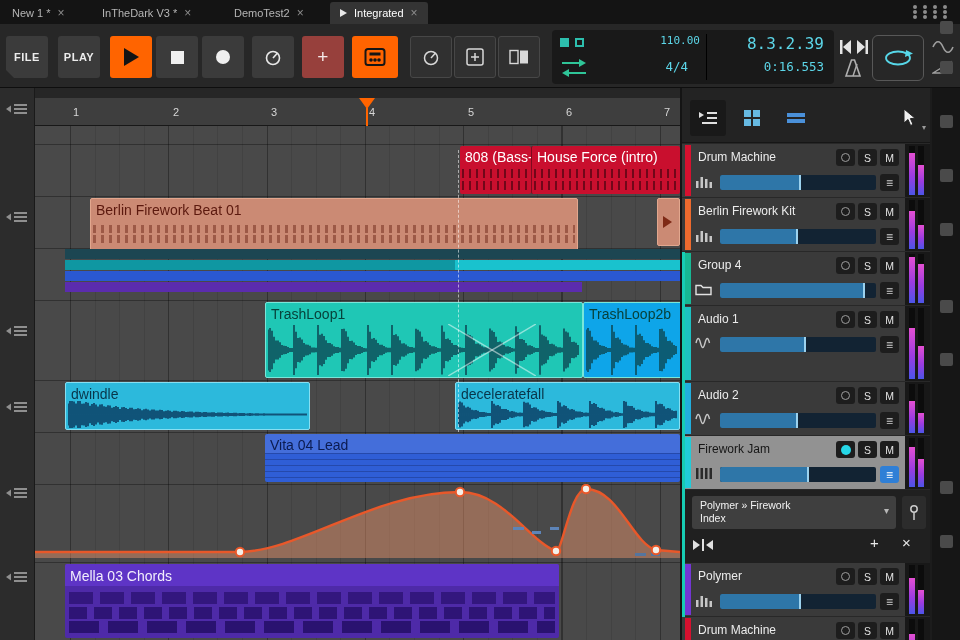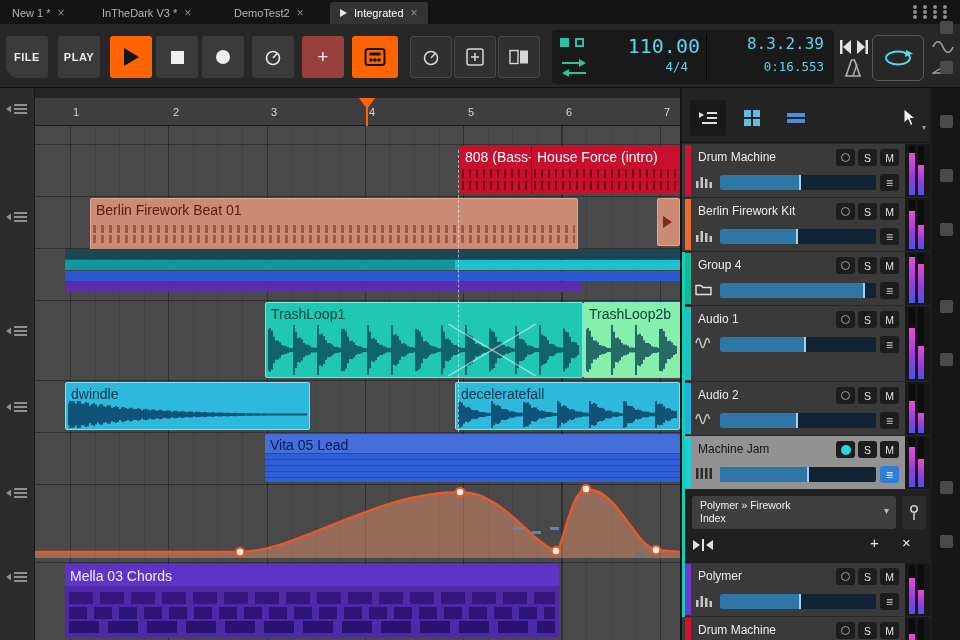--- a/index.html
+++ b/index.html
@@ -195,21 +195,21 @@
 
   <div class="darkpanel"></div>
   <i class="sqf"></i>
   <i class="sqo"></i>
   <svg class="abs" style="left:558px;top:57px" width="32" height="22">
     <path d="M4 6 H22" stroke="#2fc598" stroke-width="2" fill="none"></path>
     <polygon points="21,2 28,6 21,10" fill="#2fc598"></polygon>
     <path d="M28 16 H10" stroke="#2fc598" stroke-width="2" fill="none"></path>
     <polygon points="11,12 4,16 11,20" fill="#2fc598"></polygon>
   </svg>
-  <div class="num" style="left:600px;top:34px;width:100px;font-size:20px">110.00</div>
+  <div class="num" style="left:600px;top:34px;width:100px;font-size:11px">110.00</div>
   <div class="num" style="left:600px;top:59px;width:88px;font-size:12.5px">4/4</div>
   <div class="vdiv"></div>
   <div class="num" style="left:712px;top:34px;width:112px;font-size:16px">8.3.2.39</div>
   <div class="num" style="left:702px;top:59px;width:122px;font-size:12.5px">0:16.553</div>
 
   <svg class="abs" style="left:840px;top:38px" width="28" height="18">
     <polygon points="11,2 11,16 3,9" fill="#e4e4e4"></polygon>
       <rect x="0" y="2" width="2.5" height="14" fill="#e4e4e4"></rect>
     <polygon points="17,2 17,16 25,9" fill="#e4e4e4"></polygon>
       <rect x="25.5" y="2" width="2.5" height="14" fill="#e4e4e4"></rect>
@@ -321,21 +321,21 @@
   <div class="clip" style="left:265px;top:302px;width:318px;height:76px;background:#1fc7b5;border:1px solid #79e6d9">
     <span class="clab" style="color:#07413a">TrashLoop1</span>
     <svg class="wave" width="312" height="50" style="position:absolute;left:2px;top:22px">
         <path d="M0 4.4V45.6M2 2.9V47.1M4 5.8V44.2M6 11.7V38.3M8 15.6V34.4M10 15.5V34.5M12 17.3V32.7M14 20.0V30.0M16 20.8V29.2M18 21.0V29.0M20 21.9V28.1M22 23.1V26.9M24 23.1V26.9M26 0.0V50.0M28 6.7V43.3M30 13.0V37.0M32 12.5V37.5M34 14.6V35.4M36 18.0V32.0M38 19.6V30.4M40 19.7V30.3M42 20.8V29.2M44 22.4V27.6M46 22.6V27.4M48 22.8V27.2M50 0.0V50.0M52 9.7V40.3M54 8.7V41.3M56 11.0V39.0M58 15.3V34.7M60 18.0V32.0M62 18.0V32.0M64 19.3V30.7M66 21.3V28.7M68 21.9V28.1M70 22.0V28.0M72 22.8V27.2M74 4.1V45.9M76 3.8V46.2M78 6.2V43.8M80 11.7V38.3M82 16.1V33.9M84 15.8V34.2M86 17.4V32.6M88 19.9V30.1M90 21.0V29.0M92 21.1V28.9M94 22.0V28.0M96 23.1V26.9M98 23.2V26.8M100 0.0V50.0M102 6.7V43.3M104 13.7V36.3M106 13.0V37.0M108 14.7V35.3M110 18.0V32.0M112 19.8V30.2M114 19.8V30.2M116 20.9V29.1M118 22.3V27.7M120 22.7V27.3M122 22.8V27.2M124 0.0V50.0M126 9.9V40.1M128 9.3V40.7M130 11.2V38.8M132 15.3V34.7M134 18.4V31.6M136 18.2V31.8M138 19.4V30.6M140 21.3V28.7M142 22.0V28.0M144 22.1V27.9M146 22.8V27.2M148 3.8V46.2M150 4.7V45.3M152 6.6V43.4M154 11.7V38.3M156 16.6V33.4M158 16.1V33.9M160 17.5V32.5M162 19.9V30.1M164 21.2V28.8M166 21.2V28.8M168 22.0V28.0M170 23.1V26.9M172 23.3V26.7M174 0.5V49.5M176 6.8V43.2M178 14.0V36.0M180 13.5V36.5M182 14.9V35.1M184 18.0V32.0M186 20.1V29.9M188 20.0V30.0M190 20.9V29.1M192 22.3V27.7M194 22.8V27.2M196 22.9V27.1M198 0.1V49.9M200 9.6V40.4M202 10.0V40.0M204 11.5V38.5M206 15.3V34.7M208 18.8V31.2M210 18.5V31.5M212 19.5V30.5M214 21.3V28.7M216 22.2V27.8M218 22.2V27.8M220 22.8V27.2M222 3.6V46.4M224 5.6V44.4M226 7.0V43.0M228 11.7V38.3M230 17.1V32.9M232 16.5V33.5M234 17.6V32.4M236 19.9V30.1M238 21.4V28.6M240 21.3V28.7M242 22.0V28.0M244 23.1V26.9M246 23.4V26.6M248 1.2V48.8M250 6.9V43.1M252 13.9V36.1M254 13.9V36.1M256 15.1V34.9M258 18.0V32.0M260 20.4V29.6M262 20.2V29.8M264 21.0V29.0M266 22.3V27.7M268 22.9V27.1M270 23.0V27.0M272 0.3V49.7M274 9.5V40.5M276 10.7V39.3M278 11.8V38.2M280 15.3V34.7M282 19.1V30.9M284 18.7V31.3M286 19.6V30.4M288 21.3V28.7M290 22.3V27.7M292 22.3V27.7M294 22.8V27.2M296 3.4V46.6M298 6.5V43.5M300 7.5V42.5M302 11.8V38.2M304 17.0V33.0M306 16.8V33.2M308 17.8V32.2M310 19.9V30.1" stroke="#0d4a57" stroke-width="1.6"></path>
       </svg>
   </div>
   <svg class="abs" style="left:448px;top:324px" width="88" height="52">
     <line x1="0" y1="0" x2="88" y2="52" stroke="rgba(255,255,255,.5)" stroke-width="1.5"></line>
     <line x1="0" y1="52" x2="88" y2="0" stroke="rgba(255,255,255,.5)" stroke-width="1.5"></line>
   </svg>
-  <div class="clip" style="left:583px;top:302px;width:116px;height:76px;background:#86efac;border:1px solid #79e6d9">
+  <div class="clip" style="left:583px;top:302px;width:116px;height:76px;background:#0ea5e9;border:1px solid #79e6d9">
     <span class="clab" style="color:#07413a">TrashLoop2b</span>
     <svg class="wave" width="92" height="50" style="position:absolute;left:2px;top:22px">
         <path d="M0 4.4V45.6M2 2.9V47.1M4 5.8V44.2M6 11.7V38.3M8 15.6V34.4M10 15.5V34.5M12 17.3V32.7M14 20.0V30.0M16 20.8V29.2M18 21.0V29.0M20 21.9V28.1M22 23.1V26.9M24 23.1V26.9M26 0.0V50.0M28 6.7V43.3M30 13.0V37.0M32 12.5V37.5M34 14.6V35.4M36 18.0V32.0M38 19.6V30.4M40 19.7V30.3M42 20.8V29.2M44 22.4V27.6M46 22.6V27.4M48 22.8V27.2M50 0.0V50.0M52 9.7V40.3M54 8.7V41.3M56 11.0V39.0M58 15.3V34.7M60 18.0V32.0M62 18.0V32.0M64 19.3V30.7M66 21.3V28.7M68 21.9V28.1M70 22.0V28.0M72 22.8V27.2M74 4.1V45.9M76 3.8V46.2M78 6.2V43.8M80 11.7V38.3M82 16.1V33.9M84 15.8V34.2M86 17.4V32.6M88 19.9V30.1M90 21.0V29.0" stroke="#0d4a57" stroke-width="1.6"></path>
       </svg>
   </div>
 
   <div class="clip" style="left:65px;top:382px;width:245px;height:48px;background:#2cb9dc;border:1px solid #86dff2">
     <span class="clab" style="color:#093549">dwindle</span>
     <svg class="wave" width="239" height="27" style="position:absolute;left:2px;top:18px">
         <path d="M0 2.4V24.6M2 0.0V27.0M4 0.0V27.0M6 0.6V26.4M8 2.4V24.6M10 0.0V27.0M12 0.0V27.0M14 2.8V24.2M16 2.6V24.4M18 0.9V26.1M20 1.8V25.2M22 4.8V22.2M24 3.0V24.0M26 2.1V24.9M28 3.6V23.4M30 5.6V21.4M32 3.5V23.5M34 3.3V23.7M36 5.2V21.8M38 5.7V21.3M40 4.2V22.8M42 4.6V22.4M44 6.7V20.3M46 5.9V21.1M48 5.0V22.0M50 5.9V21.1M52 7.9V19.1M54 6.2V20.8M56 5.9V21.1M58 7.1V19.9M60 7.9V19.1M62 6.7V20.3M64 6.8V20.2M66 8.2V18.8M68 8.0V19.0M70 7.2V19.8M72 7.7V19.3M74 9.2V17.8M76 8.2V18.8M78 7.8V19.2M80 8.6V18.4M82 9.5V17.5M84 8.5V18.5M86 8.4V18.6M88 9.4V17.6M90 9.6V17.4M92 8.8V18.2M94 9.1V17.9M96 10.2V16.8M98 9.7V17.3M100 9.3V17.7M102 9.7V17.3M104 10.7V16.3M106 9.8V17.2M108 9.7V17.3M110 10.3V16.7M112 10.7V16.3M114 10.1V16.9M116 10.2V16.8M118 10.9V16.1M120 10.7V16.3M122 10.4V16.6M124 10.6V16.4M126 11.4V15.6M128 10.8V16.2M130 10.7V16.3M132 11.1V15.9M134 11.5V15.5M136 11.0V16.0M138 11.0V16.0M140 11.5V15.5M142 11.5V15.5M144 11.2V15.8M146 11.3V15.7M148 11.9V15.1M150 11.6V15.4M152 11.4V15.6M154 11.6V15.4M156 12.1V14.9M158 11.7V15.3M160 11.6V15.4M162 11.9V15.1M164 12.1V14.9M166 11.8V15.2M168 11.8V15.2M170 12.2V14.8M172 12.1V14.9M174 11.9V15.1M176 12.1V14.9M178 12.5V14.5M180 12.2V14.8M182 12.1V14.9M184 12.3V14.7M186 12.5V14.5M188 12.2V14.8M190 12.3V14.7M192 12.5V14.5M194 12.5V14.5M196 12.3V14.7M198 12.4V14.6M200 12.5V14.5M202 12.5V14.5M204 12.4V14.6M206 12.5V14.5M208 12.5V14.5M210 12.5V14.5M212 12.5V14.5M214 12.5V14.5M216 12.5V14.5M218 12.5V14.5M220 12.5V14.5M222 12.5V14.5M224 12.5V14.5M226 12.5V14.5M228 12.5V14.5M230 12.5V14.5M232 12.5V14.5M234 12.5V14.5M236 12.5V14.5M238 12.5V14.5" stroke="#0b3a60" stroke-width="1.6"></path>
@@ -343,21 +343,21 @@
   </div>
   <div class="clip" style="left:455px;top:382px;width:225px;height:48px;background:#2cb9dc;border:1px solid #86dff2">
     <span class="clab" style="color:#093549">deceleratefall</span>
     <svg class="wave" width="219" height="27" style="position:absolute;left:2px;top:18px">
         <path d="M0 2.4V24.6M2 0.6V26.4M4 1.4V25.6M6 4.4V22.6M8 6.5V20.5M10 5.8V21.2M12 6.8V20.2M14 8.8V18.2M16 9.2V17.8M18 9.1V17.9M20 9.8V17.2M22 11.1V15.9M24 10.9V16.1M26 11.0V16.0M28 11.5V15.5M30 12.1V14.9M32 11.9V15.1M34 0.0V27.0M36 2.7V24.3M38 4.4V22.6M40 3.9V23.1M42 5.3V21.7M44 7.9V19.1M46 7.9V19.1M48 8.0V19.0M50 9.1V17.9M52 10.6V16.4M54 10.1V16.9M56 10.4V16.6M58 11.2V15.8M60 11.7V15.3M62 11.5V15.5M64 11.8V15.2M66 0.7V26.3M68 1.7V25.3M70 1.4V25.6M72 3.6V23.4M74 7.0V20.0M76 6.3V20.7M78 6.6V20.4M80 8.2V18.8M82 9.7V17.3M84 9.2V17.8M86 9.7V17.3M88 10.7V16.3M90 11.1V15.9M92 11.0V16.0M94 11.4V15.6M96 12.1V14.9M98 12.1V14.9M100 0.0V27.0M102 1.6V25.4M104 5.5V21.5M106 4.3V22.7M108 5.0V22.0M110 7.2V19.8M112 8.5V18.5M114 8.1V18.9M116 8.8V18.2M118 10.2V16.8M120 10.4V16.6M122 10.4V16.6M124 11.0V16.0M126 11.8V15.2M128 11.6V15.4M130 11.7V15.3M132 0.0V27.0M134 3.0V24.0M136 1.9V25.1M138 3.1V23.9M140 6.1V20.9M142 7.0V20.0M144 6.7V20.3M146 7.8V19.2M148 9.7V17.3M150 9.5V17.5M152 9.6V17.4M154 10.5V16.5M156 11.4V15.6M158 11.1V15.9M160 11.3V15.7M162 11.9V15.1M164 12.2V14.8M166 0.0V27.0M168 0.8V26.2M170 4.8V22.2M172 5.1V21.9M174 5.0V22.0M176 6.7V20.3M178 9.0V18.0M180 8.4V18.6M182 8.7V18.3M184 9.9V17.1M186 10.8V16.2M188 10.5V16.5M190 10.8V16.2M192 11.6V15.4M194 11.8V15.2M196 11.7V15.3M198 0.0V27.0M200 3.2V23.8M202 2.7V24.3M204 2.9V24.1M206 5.3V21.7M208 7.8V19.2M210 7.0V20.0M212 7.6V19.4M214 9.2V17.8M216 9.9V17.1M218 9.7V17.3" stroke="#0b3a60" stroke-width="1.6"></path>
       </svg>
   </div>
 
   <div class="clip" style="left:265px;top:434px;width:415px;height:48px;background:#2f5ed6">
     <i style="position:absolute;left:0;right:0;top:0;height:19px;background:rgba(255,255,255,.10)"></i>
-    <span class="clab" style="color:#0b1b50">Vita 05 Lead</span>
+    <span class="clab" style="color:#0b1b50">Vita 04 Lead</span>
     <i style="position:absolute;left:0;right:0;top:19px;bottom:0;background:repeating-linear-gradient(180deg,rgba(0,0,20,.22) 0 1px,transparent 1px 6px)"></i>
   </div>
 
   <svg class="abs" style="left:35px;top:484px" width="645" height="78">
     <path d="M0 68 L205 68 C265 67 340 8 425 8 C468 8 495 58 521 67 C527 69 536 5 551 5 C583 5 598 60 621 66 L645 68 L645 74 L0 74 Z" fill="rgba(240,150,108,0.45)"></path>
     <path d="M0 68 L205 68 C265 67 340 8 425 8 C468 8 495 58 521 67 C527 69 536 5 551 5 C583 5 598 60 621 66 L645 68" fill="none" stroke="#e8582a" stroke-width="2.4"></path>
     <rect x="478" y="43" width="11" height="3" fill="#5d84b8"></rect>
       <rect x="497" y="47" width="9" height="3" fill="#5d84b8"></rect>
       <rect x="515" y="43" width="9" height="3" fill="#5d84b8"></rect>
     <rect x="600" y="69" width="11" height="3" fill="#54759e"></rect>
@@ -567,21 +567,21 @@
           <i class="mfill" style="height:66%"></i>
         </i>
       <i class="mbar b2">
           <i class="mfill" style="height:40%"></i>
         </i>
     </div>
   </div>
 
   <div class="trow sel" style="top:436px">
     <i class="stripe" style="background:#21ccd8"></i>
-    <span class="tname">Machine Jam</span>
+    <span class="tname">Firework Jam</span>
     <div class="tbtn recb">
         <i class="ringon"></i>
       </div>
     <div class="tbtn sb">
         <span>S</span>
       </div>
     <div class="tbtn mb">
         <span>M</span>
       </div>
     <span class="ticon"><svg width="18" height="16">

